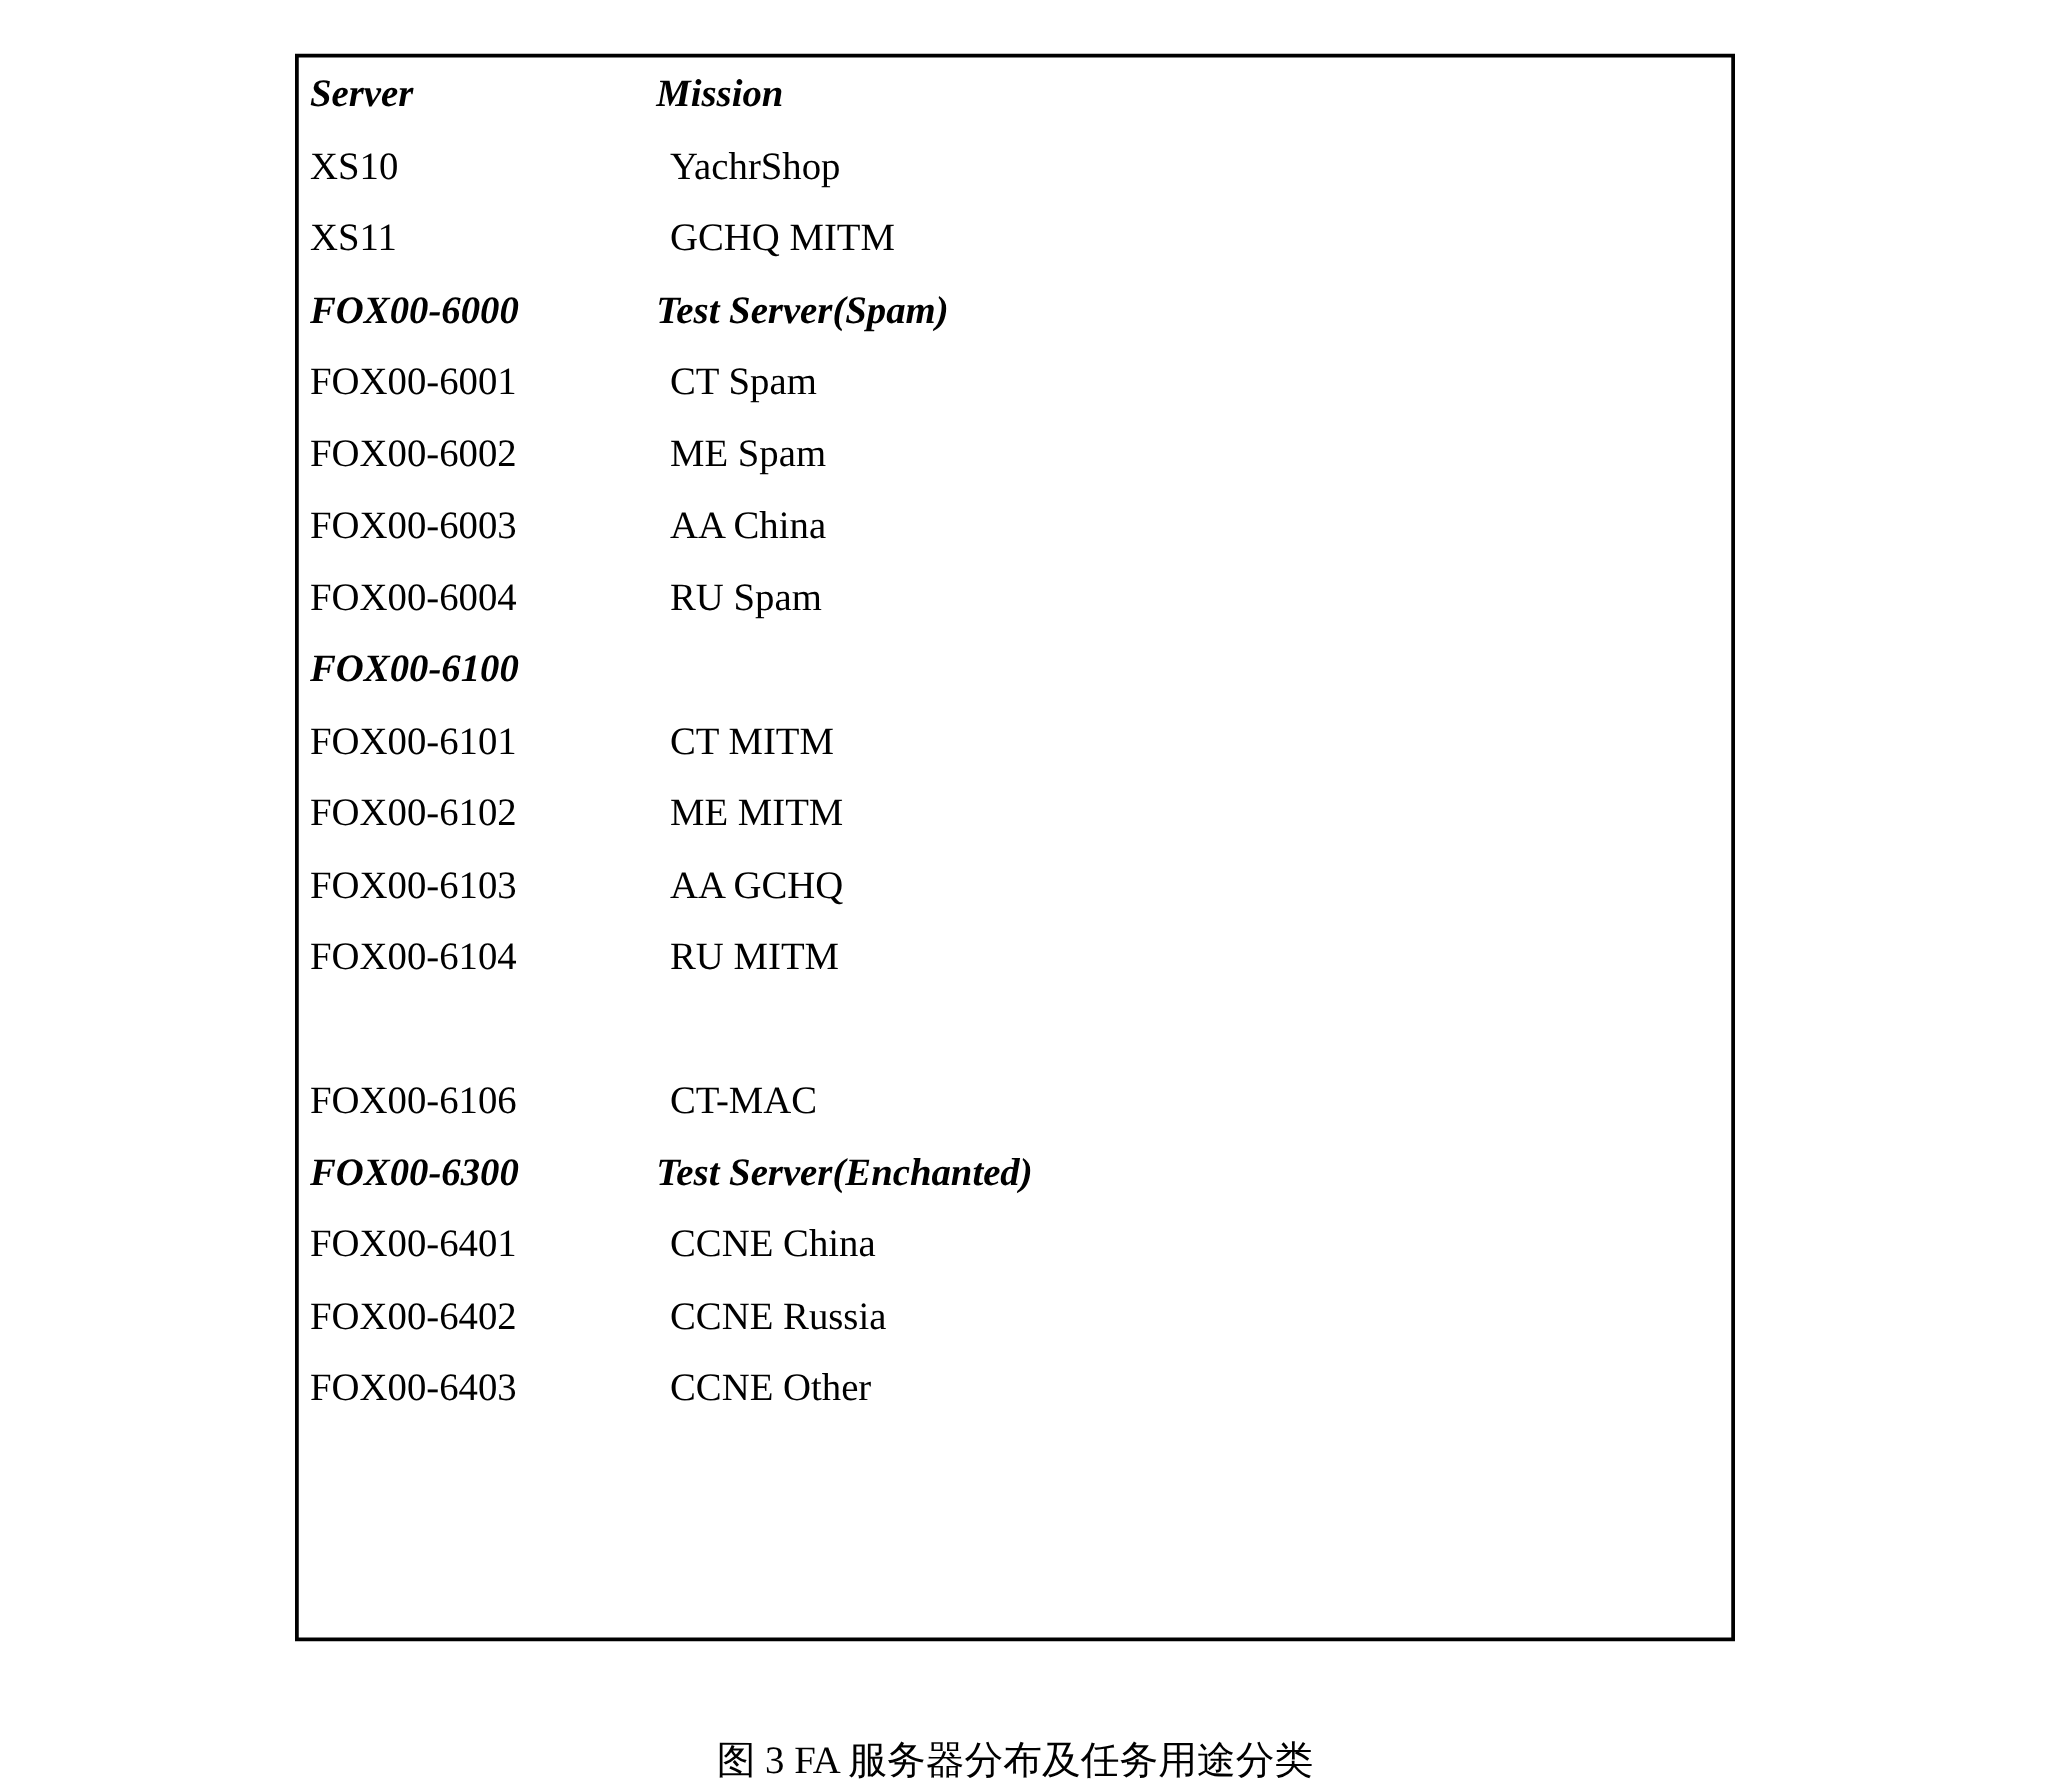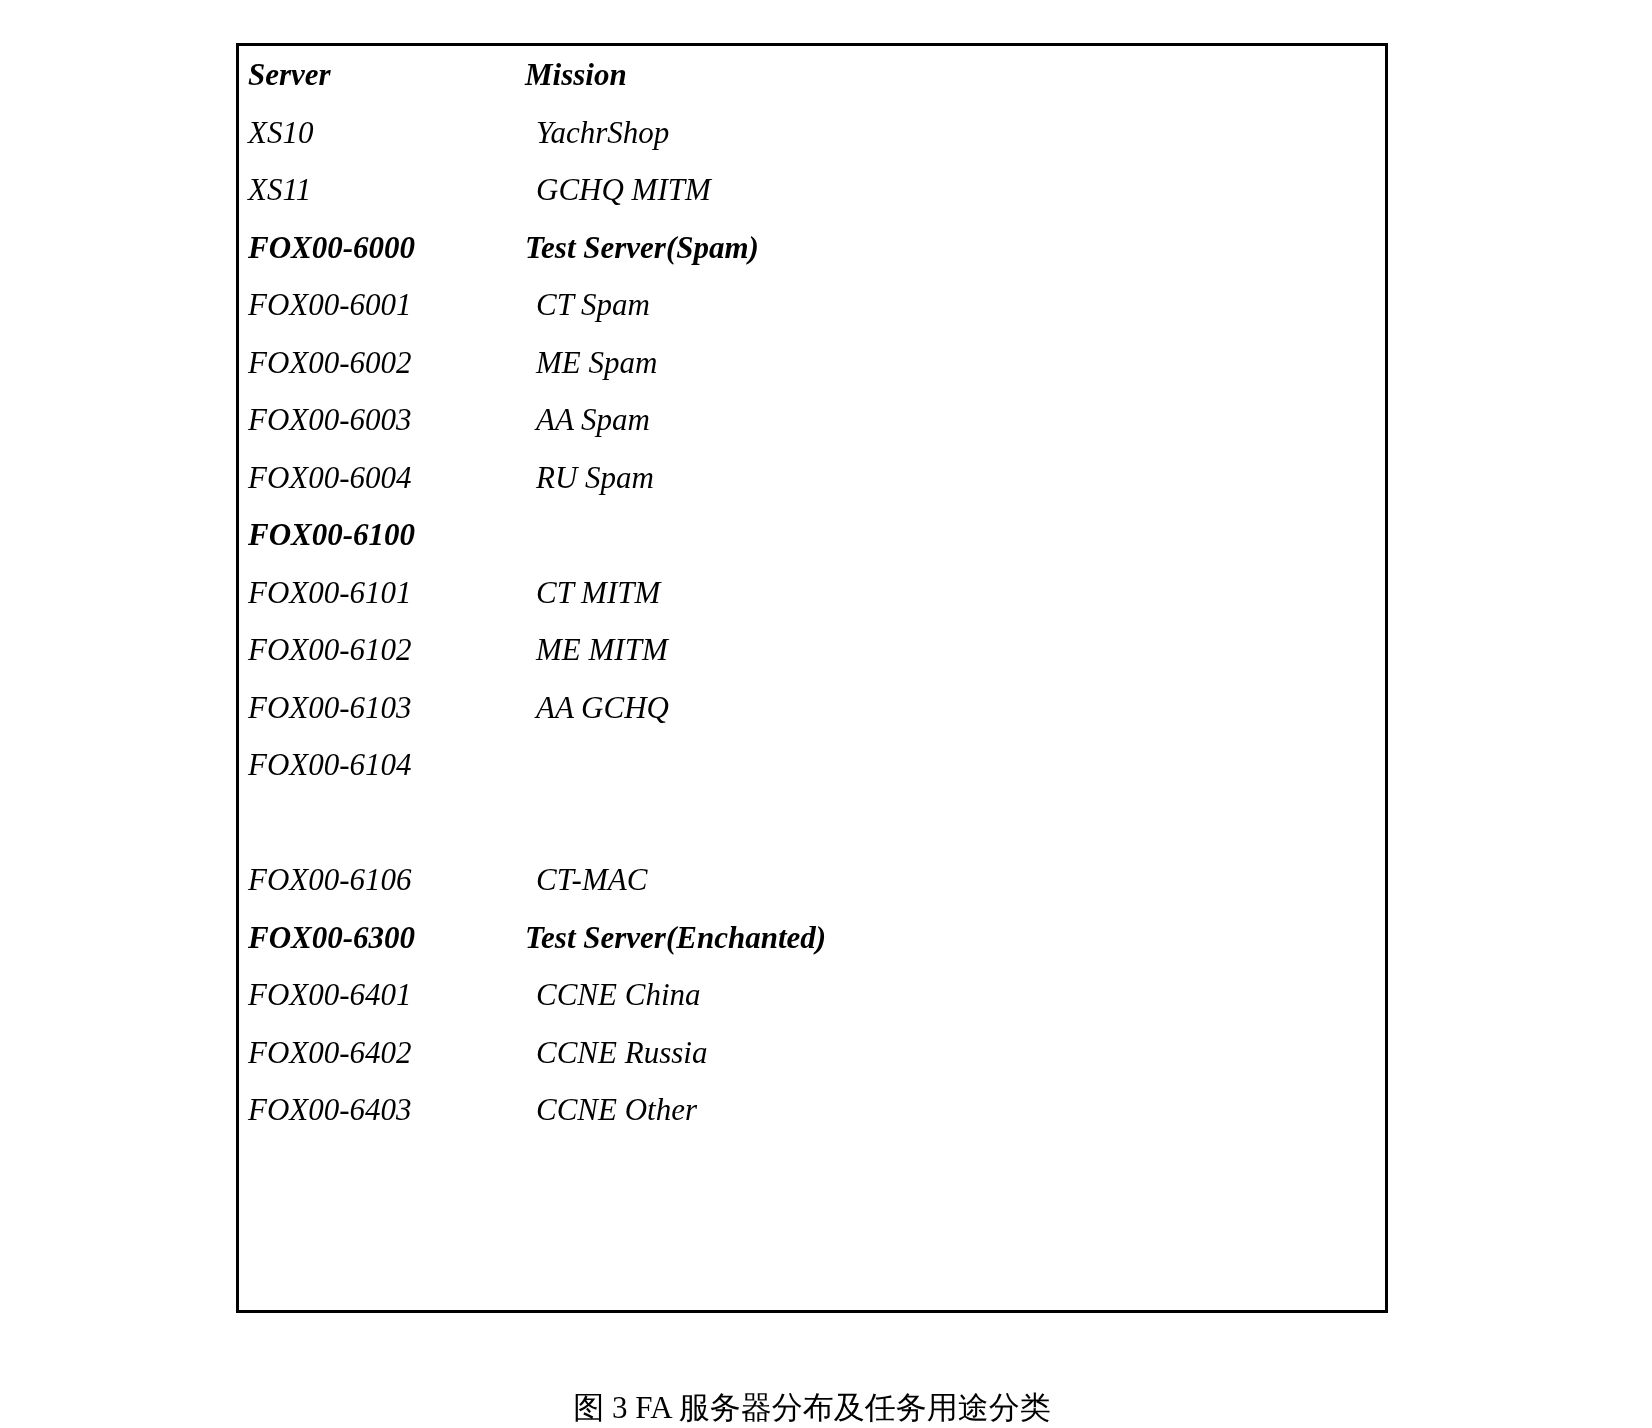--- a/index.html
+++ b/index.html
@@ -28,21 +28,20 @@
   .row {
     display: flex;
     align-items: center;
     height: 57.5px;
     font-size: 31px;
     line-height: 1;
   }
   .cell {
     white-space: pre;
     overflow: visible;
-    font-style: italic;
   }
   .cell.server {
     flex: none;
     width: 286px;
     padding-left: 9px;
     box-sizing: border-box;
   }
   .cell.mission {
     flex: 1;
   }
@@ -88,21 +87,21 @@
     <div class="row">
       <div class="cell server">FOX00-6001</div>
       <div class="cell mission">CT Spam</div>
     </div>
     <div class="row">
       <div class="cell server">FOX00-6002</div>
       <div class="cell mission">ME Spam</div>
     </div>
     <div class="row">
       <div class="cell server">FOX00-6003</div>
-      <div class="cell mission">AA Spam</div>
+      <div class="cell mission">AA China</div>
     </div>
     <div class="row">
       <div class="cell server">FOX00-6004</div>
       <div class="cell mission">RU Spam</div>
     </div>
     <div class="row bold">
       <div class="cell server">FOX00-6100</div>
     </div>
     <div class="row">
       <div class="cell server">FOX00-6101</div>
@@ -111,20 +110,21 @@
     <div class="row">
       <div class="cell server">FOX00-6102</div>
       <div class="cell mission">ME MITM</div>
     </div>
     <div class="row">
       <div class="cell server">FOX00-6103</div>
       <div class="cell mission">AA GCHQ</div>
     </div>
     <div class="row">
       <div class="cell server">FOX00-6104</div>
+      <div class="cell mission">RU MITM</div>
     </div>
     <div class="row">
       <div class="cell server"></div>
       <div class="cell mission"></div>
     </div>
     <div class="row">
       <div class="cell server">FOX00-6106</div>
       <div class="cell mission">CT-MAC</div>
     </div>
     <div class="row bold">

